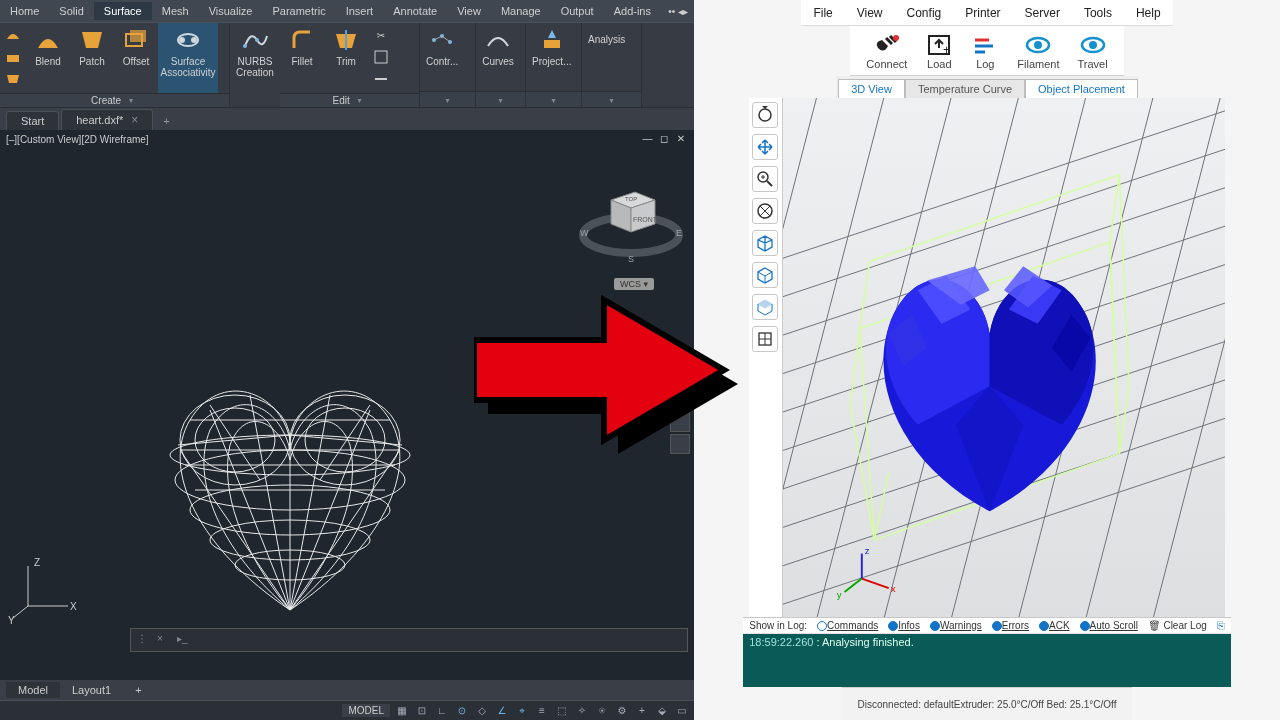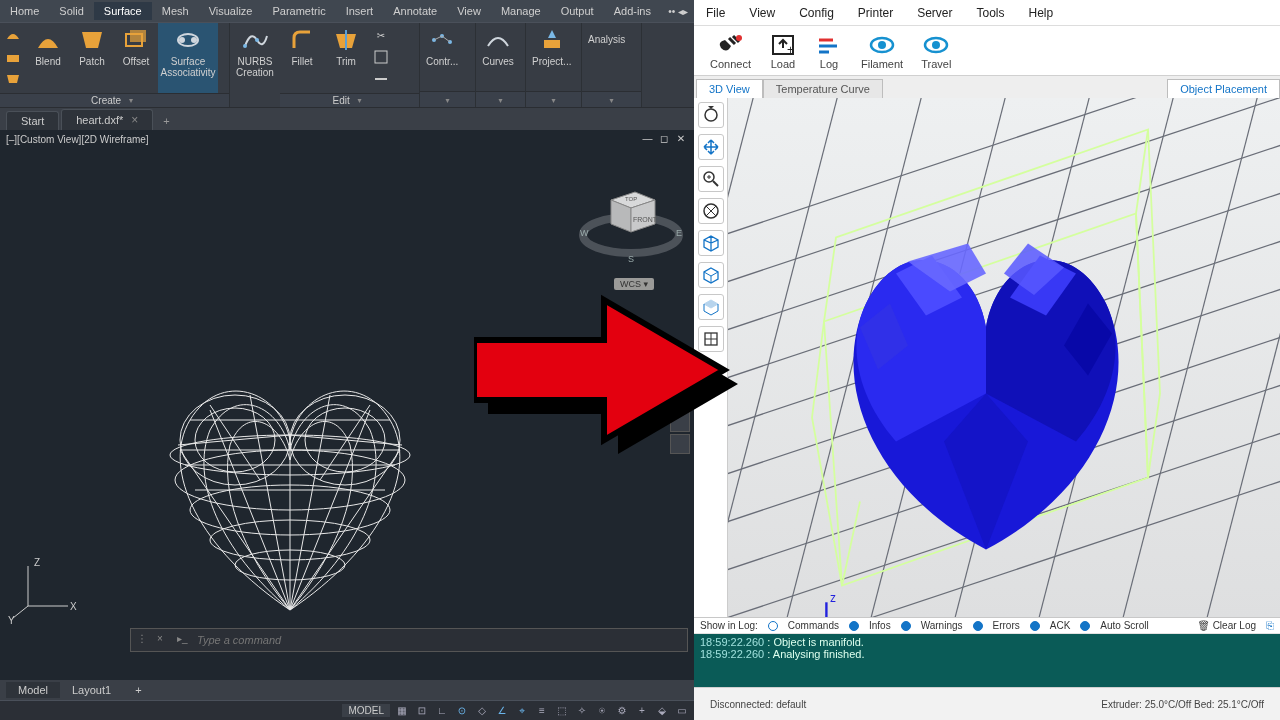--- a/index.html
+++ b/index.html
@@ -34,40 +34,40 @@
 .cad-cmd { height: 24px; background: #2b2f36; display: flex; align-items: center; padding: 0 6px; gap: 6px; border-top: 1px solid #45494f; position: absolute; left: 130px; right: 6px; bottom: 28px; border: 1px solid #555; }
 .cad-cmd .cic { width: 14px; height: 14px; color: #888; font-size: 10px; }
 .cad-cmd input { flex: 1; background: transparent; border: none; color: #aaa; font-size: 11px; outline: none; font-style: italic; }
 .cad-status { height: 20px; background: #2b2f36; display: flex; align-items: center; font-size: 10px; color: #ccc; padding: 0 4px; gap: 4px; border-top: 1px solid #4a505a; }
 .cad-status .sbtn { padding: 1px 6px; background: #3a3f47; cursor: pointer; }
 .cad-status .sicon { width: 16px; height: 16px; display: flex; align-items: center; justify-content: center; color: #aab; cursor: pointer; }
 .cad-status .fill { flex: 1; }
 .axis3d { position: absolute; left: 8px; bottom: 54px; }
 
 
-.slicer { flex: 1; height: 720px; background: #f5f5f5; display: flex; flex-direction: column; position: relative; font-size: 12px; }
+.slicer { flex: 1; height: 720px; background: #f5f5f5; display: flex; flex-direction: column; position: relative; font-size: 12px; align-items: center; }
 .sl-menu { height: 26px; background: #fff; display: flex; align-items: center; border-bottom: 1px solid #ddd; }
 .sl-menu .mitem { padding: 4px 12px; cursor: pointer; color: #222; }
 .sl-tool { height: 50px; background: #fff; display: flex; align-items: center; padding: 0 8px; border-bottom: 1px solid #d0d0d0; gap: 2px; }
 .sl-tb { display: flex; flex-direction: column; align-items: center; padding: 2px 8px; font-size: 11px; color: #444; cursor: pointer; }
 .sl-tb .ic { height: 26px; display: flex; align-items: center; justify-content: center; }
 .sl-tabs { height: 22px; background: #eee; display: flex; align-items: flex-end; padding-left: 2px; }
 .sl-tab { padding: 3px 12px; background: #fff; border: 1px solid #bdbdbd; border-bottom: none; font-size: 11px; color: #1374c7; cursor: pointer; }
 .sl-tab.inactive { background: #e7e7e7; color: #555; }
 .sl-body { flex: 1; display: flex; background: #e8e8e8; position: relative; overflow: hidden; }
 .sl-sidebar { width: 34px; background: #fff; display: flex; flex-direction: column; align-items: center; padding-top: 4px; gap: 6px; border-right: 1px solid #ccc; }
 .sl-sidebar .sb { width: 26px; height: 26px; border: 1px solid #c8c8c8; border-radius: 3px; display: flex; align-items: center; justify-content: center; cursor: pointer; color: #1678c9; background: #fff; }
 .sl-3d { flex: 1; position: relative; background: linear-gradient(#eef0f1, #dedfe0); }
 .sl-right { width: 72px; background: #fff; border-left: 1px solid #ccc; display: flex; flex-direction: column; }
 .sl-right .row-icons { height: 28px; display: flex; align-items: center; justify-content: space-around; color: #1374c7; }
 .sl-right .grp { background: #ff8b19; color: #fff; font-size: 10px; padding: 2px 4px; }
 .sl-right .obj { padding: 3px 6px; font-size: 11px; color: #222; display: flex; gap: 6px; align-items: center; }
 .sl-log { height: 70px; background: #fff; border-top: 1px solid #c8c8c8; display: flex; flex-direction: column; }
 .sl-log-top { height: 16px; display: flex; align-items: center; gap: 10px; padding: 0 6px; font-size: 10px; color: #333; border-bottom: 1px solid #e2e2e2; }
-.sl-log-top .radio { display: flex; align-items: center; gap: 10px; }
+.sl-log-top .radio { display: flex; align-items: center; gap: 0; text-decoration: underline; }
 .sl-log-top .radio .dot { width: 10px; height: 10px; border: 1px solid #1374c7; border-radius: 50%; }
 .sl-log-top .radio.on .dot { background: #1374c7; }
 .sl-log-top .push { margin-left: auto; }
 .sl-log-body { flex: 1; background: #0a5b57; color: #dfe; font-family: "Consolas", monospace; font-size: 11px; padding: 2px 6px; overflow: hidden; }
 .sl-log-body .ts { color: #9fe0dc; }
 .sl-status { height: 33px; background: #f2f2f2; display: flex; align-items: center; justify-content: space-between; font-size: 10px; padding: 0 16px; color: #444; border-top: 1px solid #d0d0d0; }
 
 
 .big-arrow { position: absolute; left: 474px; top: 290px; width: 280px; height: 190px; z-index: 50; pointer-events: none; }
 </style>
@@ -360,21 +360,20 @@
       <line x1="20" y1="60" x2="60" y2="60" stroke="#ccc"></line>
         <text x="62" y="64" font-size="10" fill="#ccc">X</text>
       <line x1="20" y1="60" x2="5" y2="72" stroke="#ccc"></line>
         <text x="0" y="78" font-size="10" fill="#ccc">Y</text>
     </svg>
 
     <div class="cad-cmd">
       <span class="cic">⋮</span>
       <span class="cic">×</span>
       <span class="cic">▸_</span>
-      <input placeholder="Type a command" style="">
     </div>
   </div>
 
   <div class="cad-bottom-tabs">
     <div class="bt active">Model</div>
     <div class="bt">Layout1</div>
     <div class="bt">+</div>
   </div>
 
   <div class="cad-status">
@@ -606,21 +605,20 @@
           <span>ACK</span>
         </label>
       <label class="radio on">
           <span class="dot"></span>
           <span>Auto Scroll</span>
         </label>
       <span class="push">🗑 <span>Clear Log</span></span>
       <span style="color:#1374c7">⎘</span>
     </div>
     <div class="sl-log-body">
-      <div><span class="ts">18:59:22.260</span> : <span>Object is manifold.</span></div>
       <div><span class="ts">18:59:22.260</span> : <span>Analysing finished.</span></div>
     </div>
   </div>
 
   <div class="sl-status">
     <span>Disconnected: default</span>
     <span>Extruder: 25.0°C/Off  Bed: 25.1°C/Off</span>
   </div>
 </div>
 

